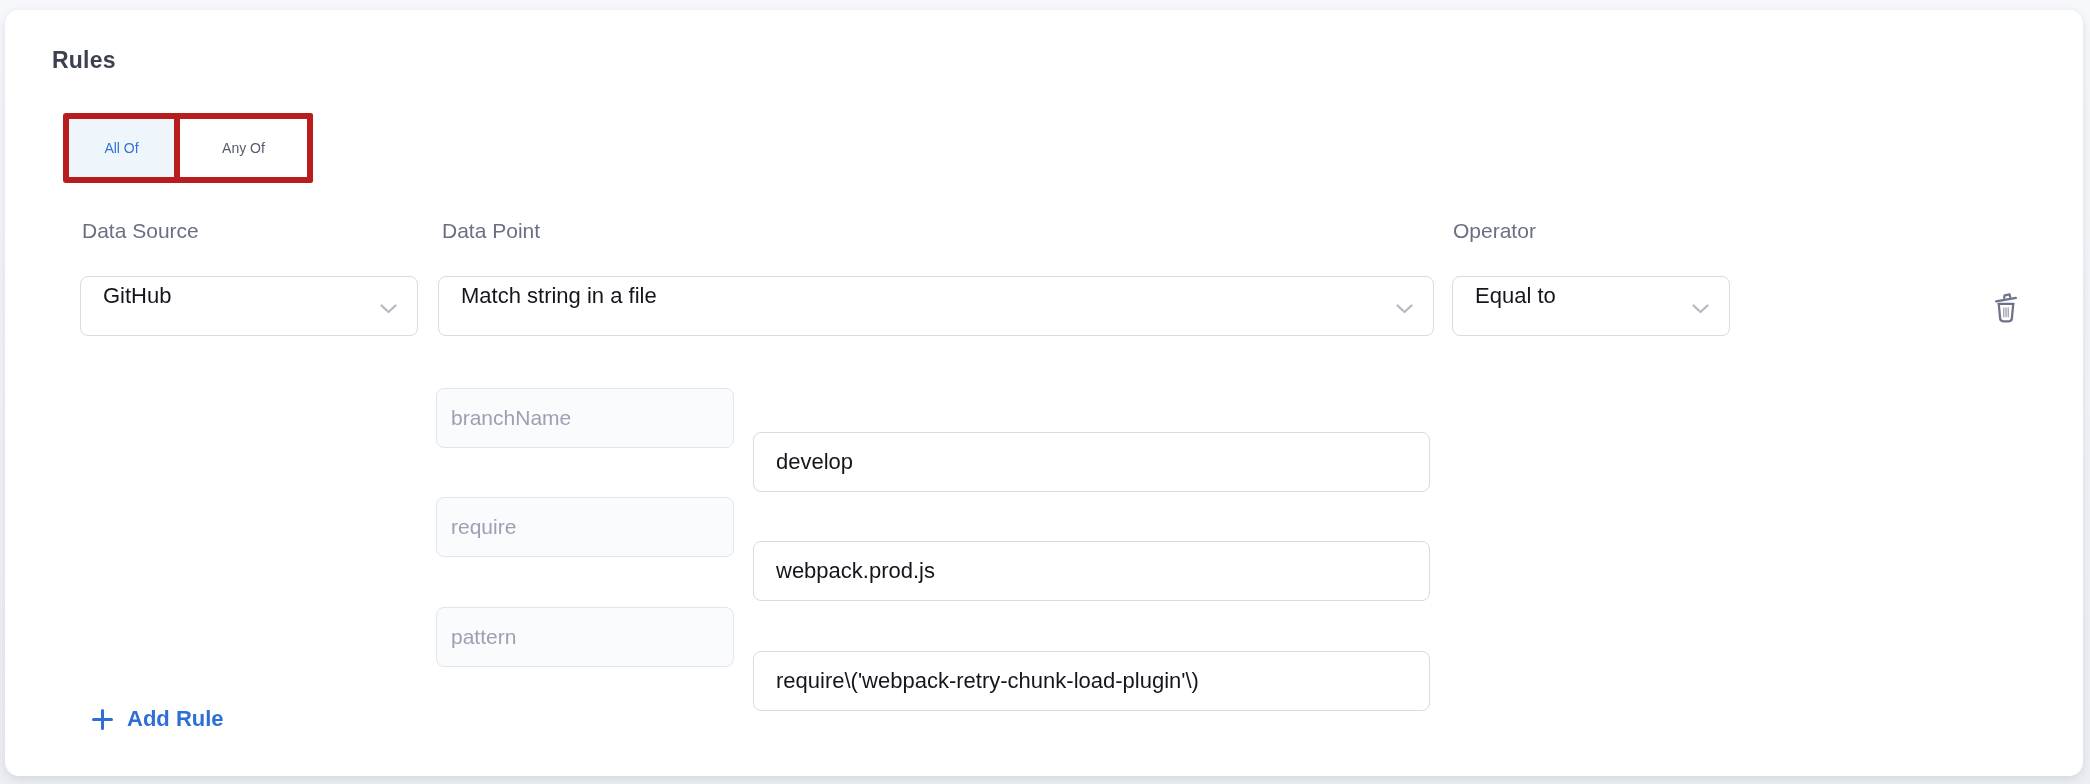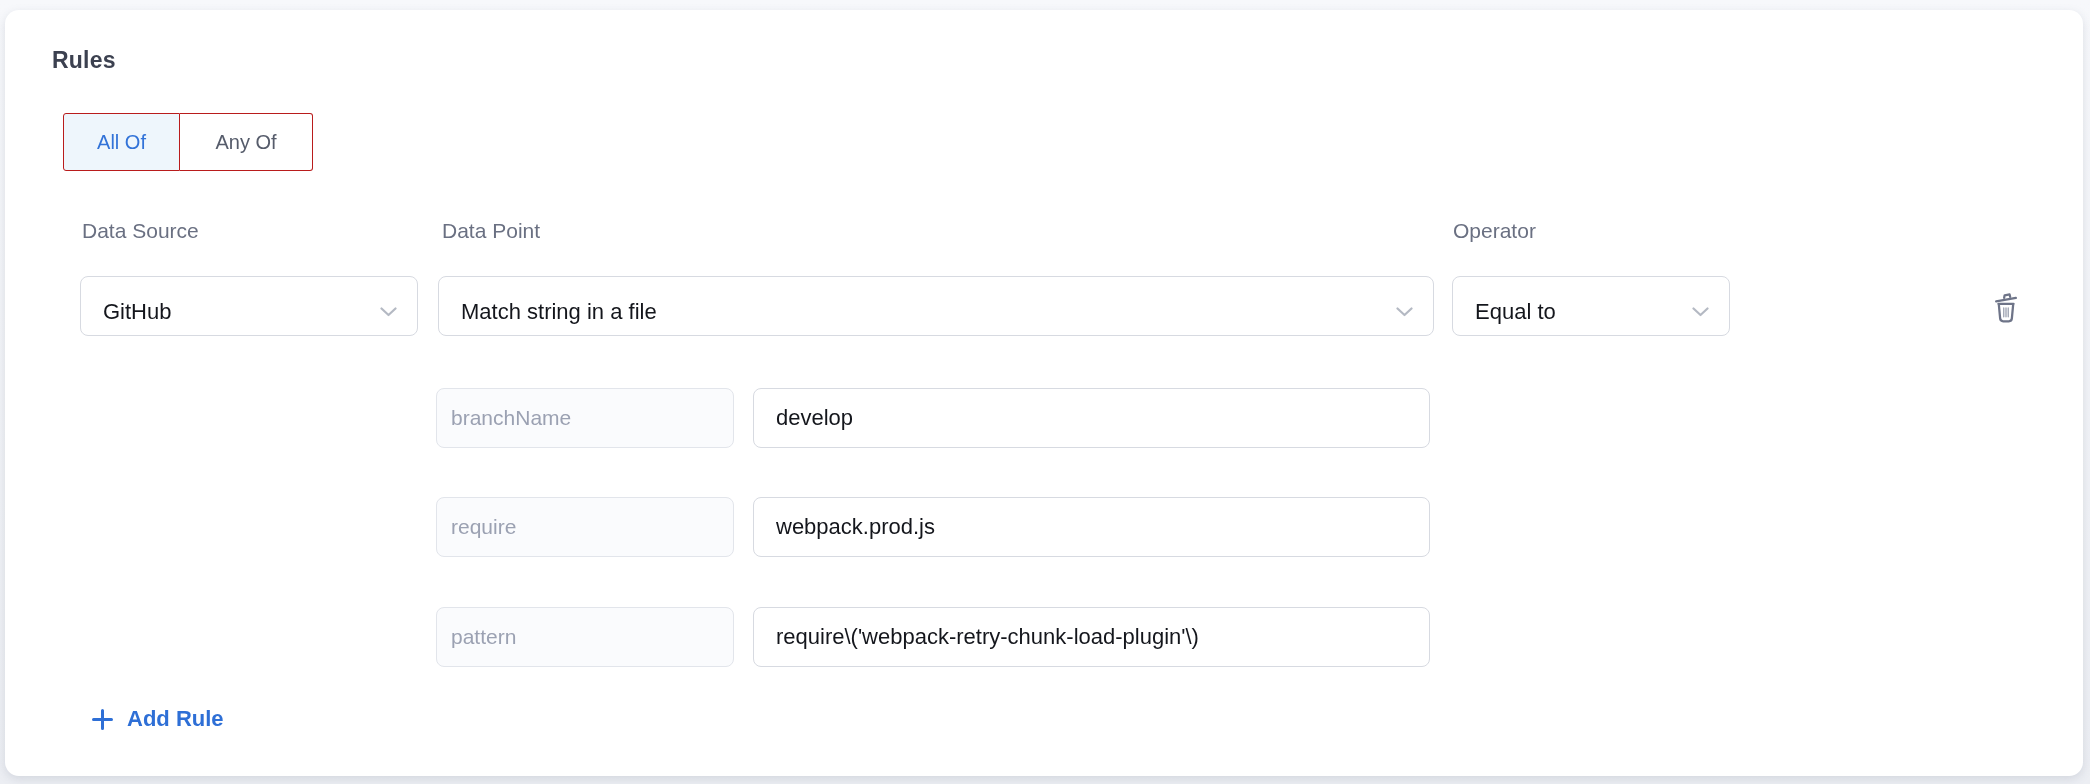--- a/index.html
+++ b/index.html
@@ -32,26 +32,26 @@
     letter-spacing: 0.2px;
   }
   
   .toggle-group {
     position: absolute;
     left: 58px; top: 103px;
     display: flex;
     height: 58px;
   }
   .toggle-btn {
-    height: 58px;
+    height: 70px;
     display: flex;
     align-items: center;
     justify-content: center;
-    font-size: 20px;
-    border: 1px solid #b91c1c;
+    font-size: 14px;
+    border: 6px solid #b91c1c;
     background: #ffffff;
     color: #565c6b;
     cursor: pointer;
   }
   .toggle-btn.first { width: 117px; border-radius: 3px 0 0 3px; }
   .toggle-btn.last  { width: 133px; border-left: none; border-radius: 0 3px 3px 0; }
   .toggle-btn.selected {
     background: #eef6fc;
     color: #3273d8;
   }
@@ -67,23 +67,22 @@
   .lbl-operator { left: 1448px; }
   
   .select {
     position: absolute;
     top: 266px;
     height: 60px;
     border: 1px solid #d7dae1;
     border-radius: 8px;
     background: #fff;
     display: flex;
-    align-items: center;
     justify-content: space-between;
-    padding: 12px 20px 0 22px;
+    padding: 6px 20px 0 22px;
     cursor: pointer;
   }
   .select .value {
     font-size: 22px;
     color: #14161c;
     white-space: nowrap;
     overflow: hidden;
   }
   .select .chev { display: flex; align-items: center; flex: none; margin-left: 12px; }
   .sel-source   { left: 75px;   width: 338px; }
@@ -118,20 +117,21 @@
     left: 748px;
     width: 677px; height: 60px;
     background: #ffffff;
     border: 1px solid #d7dae1;
     border-radius: 8px;
     padding: 0 20px 0 22px;
     font-size: 22px;
     color: #14161c;
     font-family: "Liberation Sans", "DejaVu Sans", sans-serif;
     outline: none;
+    margin-top: 44px;
   }
   .row-0 { top: 378px; }
   .row-1 { top: 487px; }
   .row-2 { top: 597px; }
   
   .add-rule {
     position: absolute;
     left: 86px; top: 696px;
     display: flex;
     align-items: center;

